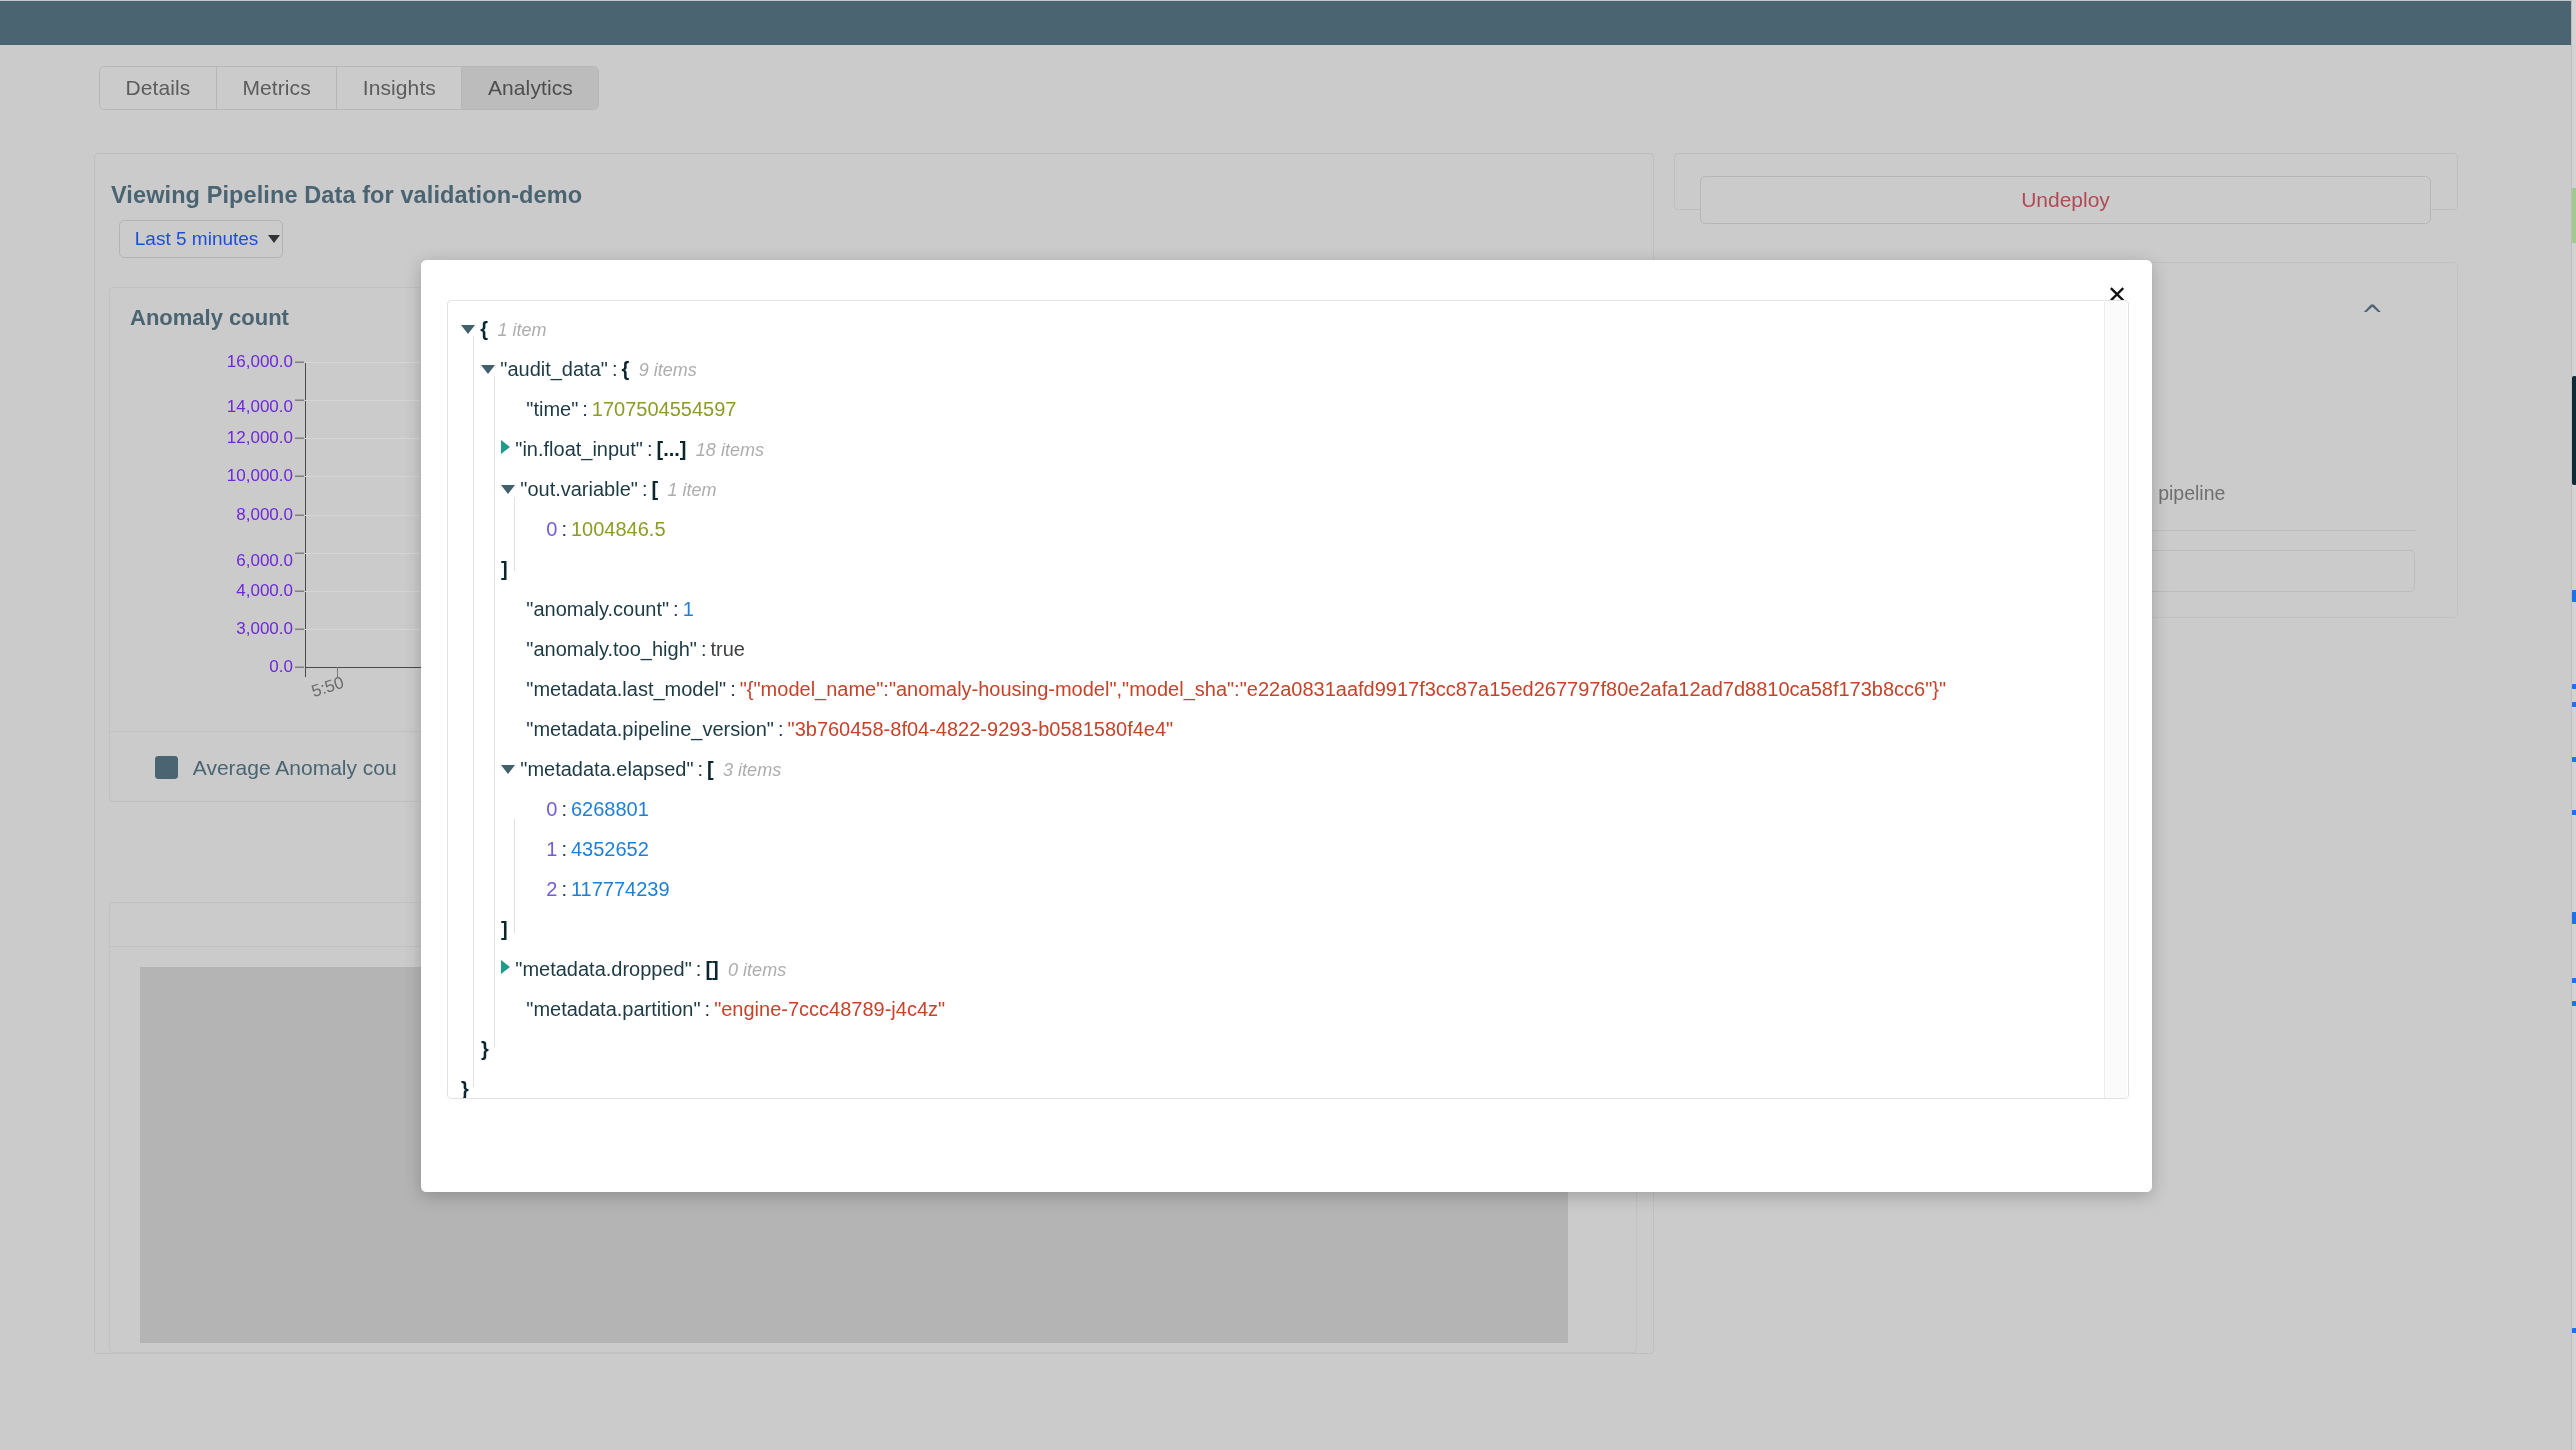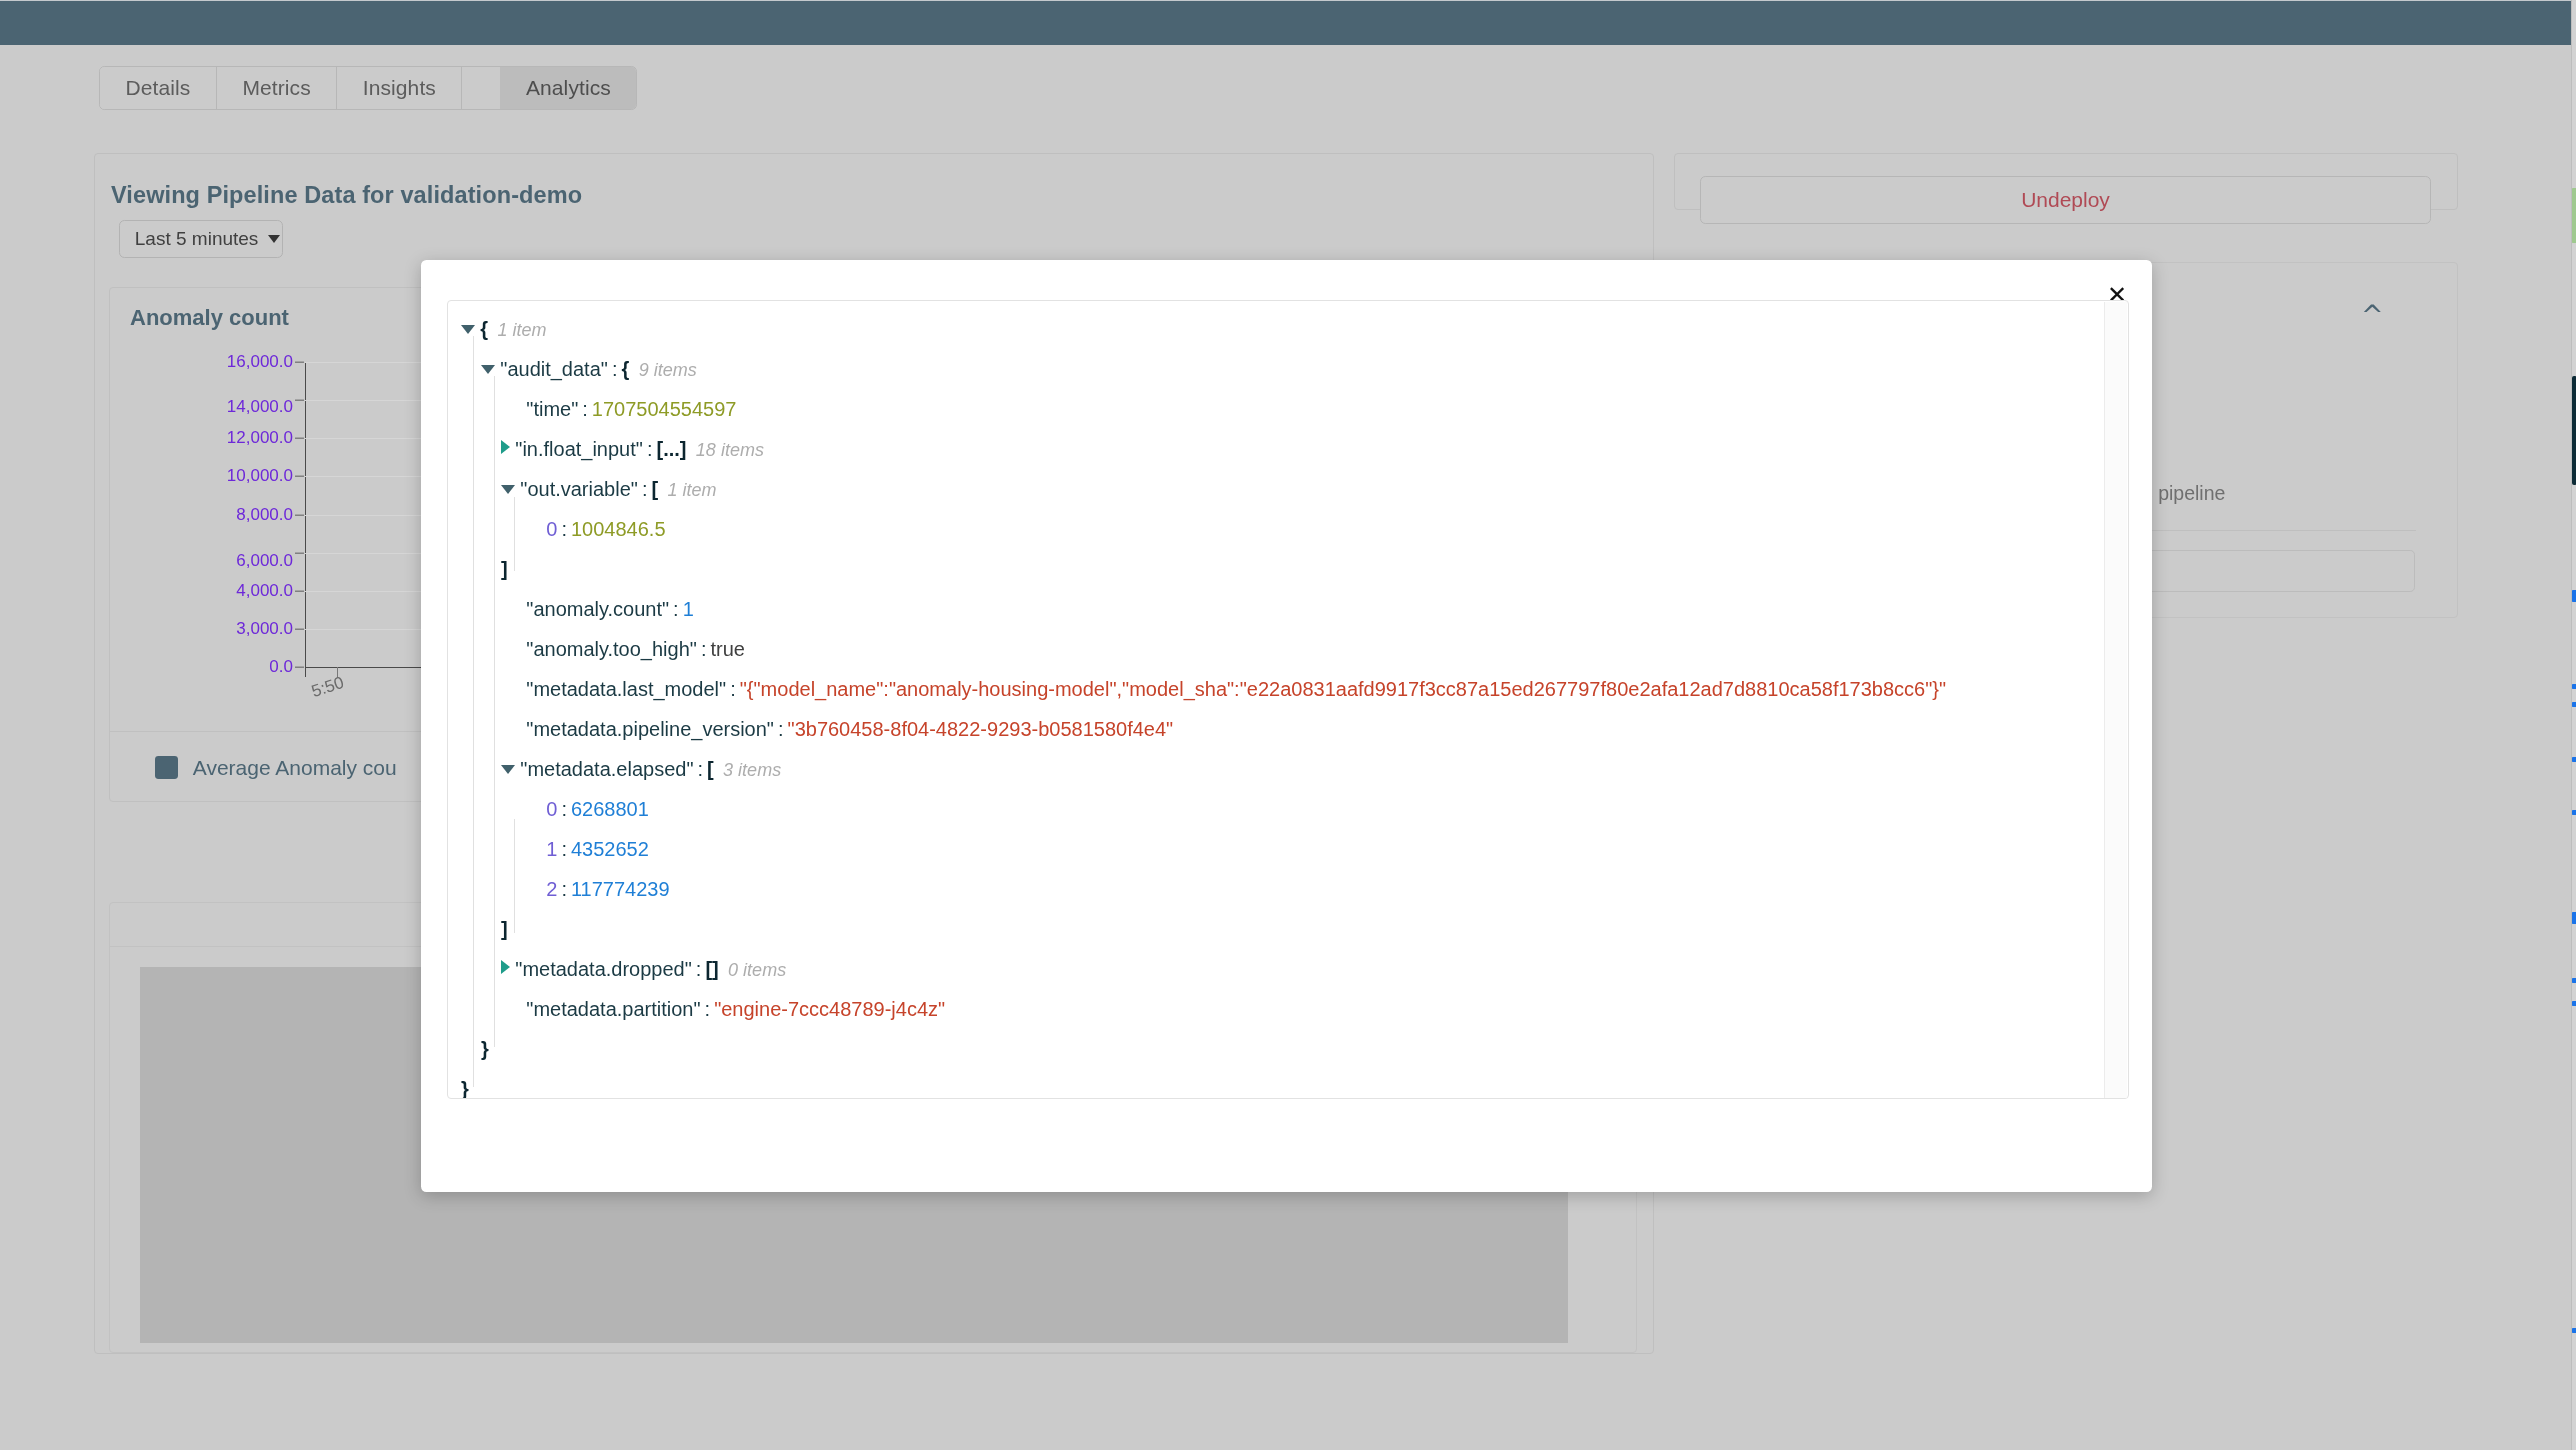--- a/index.html
+++ b/index.html
@@ -50,21 +50,21 @@
     justify-content: center;
     padding: 0 25.5px;
     font-size: 21px;
     color: #5c5c5c;
     border-right: 0.7px solid #b7b7b7;
     background: #cbcbcb;
     cursor: pointer;
     letter-spacing: 0.1px;
   }
   .tab:last-child { border-right: none; }
-  .tab.active { background: #bcbcbc; color: #4e4e4e; margin-left: 38px; }
+  .tab.active { background: #bcbcbc; color: #4e4e4e; }
 
   
   .main-card {
     position: absolute;
     left: 94px; top: 153px;
     width: 1560px; height: 1201px;
     background: #cbcbcb;
     border: 0.7px solid #bfbfbf;
     border-radius: 4px;
   }
@@ -82,21 +82,21 @@
     width: 164px; height: 38px;
     border: 0.7px solid #b3b3b3;
     border-radius: 5.4px;
     background: #cbcbcb;
     display: flex;
     align-items: center;
     padding-left: 14.8px;
     gap: 9.4px;
     cursor: pointer;
   }
-  .time-select-label { font-size: 19px; color: #404040; }
+  .time-select-label { font-size: 19px; color: #1d4ed8; }
   .chev-down {
     width: 0; height: 0;
     border-left: 6.7px solid transparent;
     border-right: 6.7px solid transparent;
     border-top: 8px solid #333;
   }
 
   
   .chart-card {
     position: absolute;

